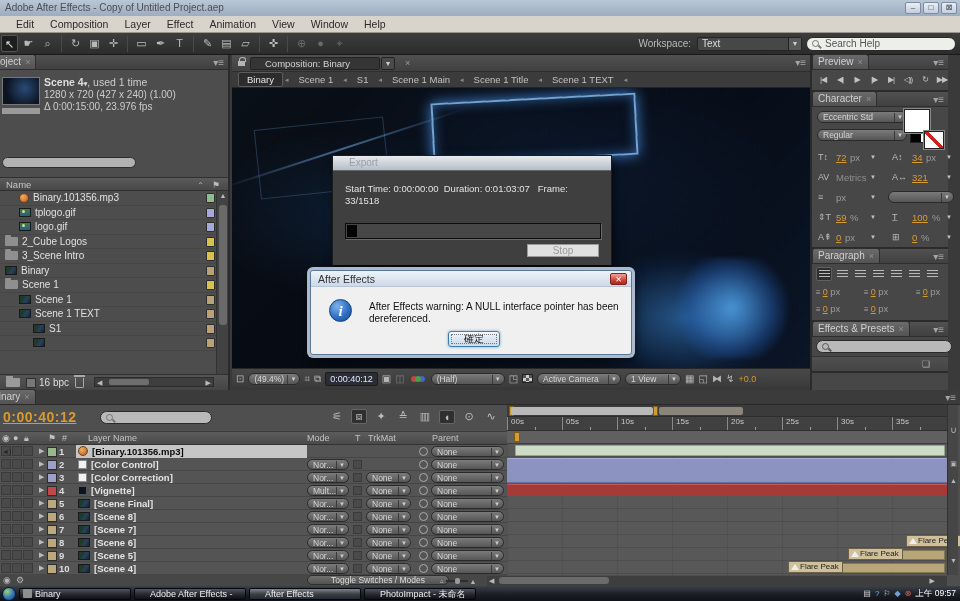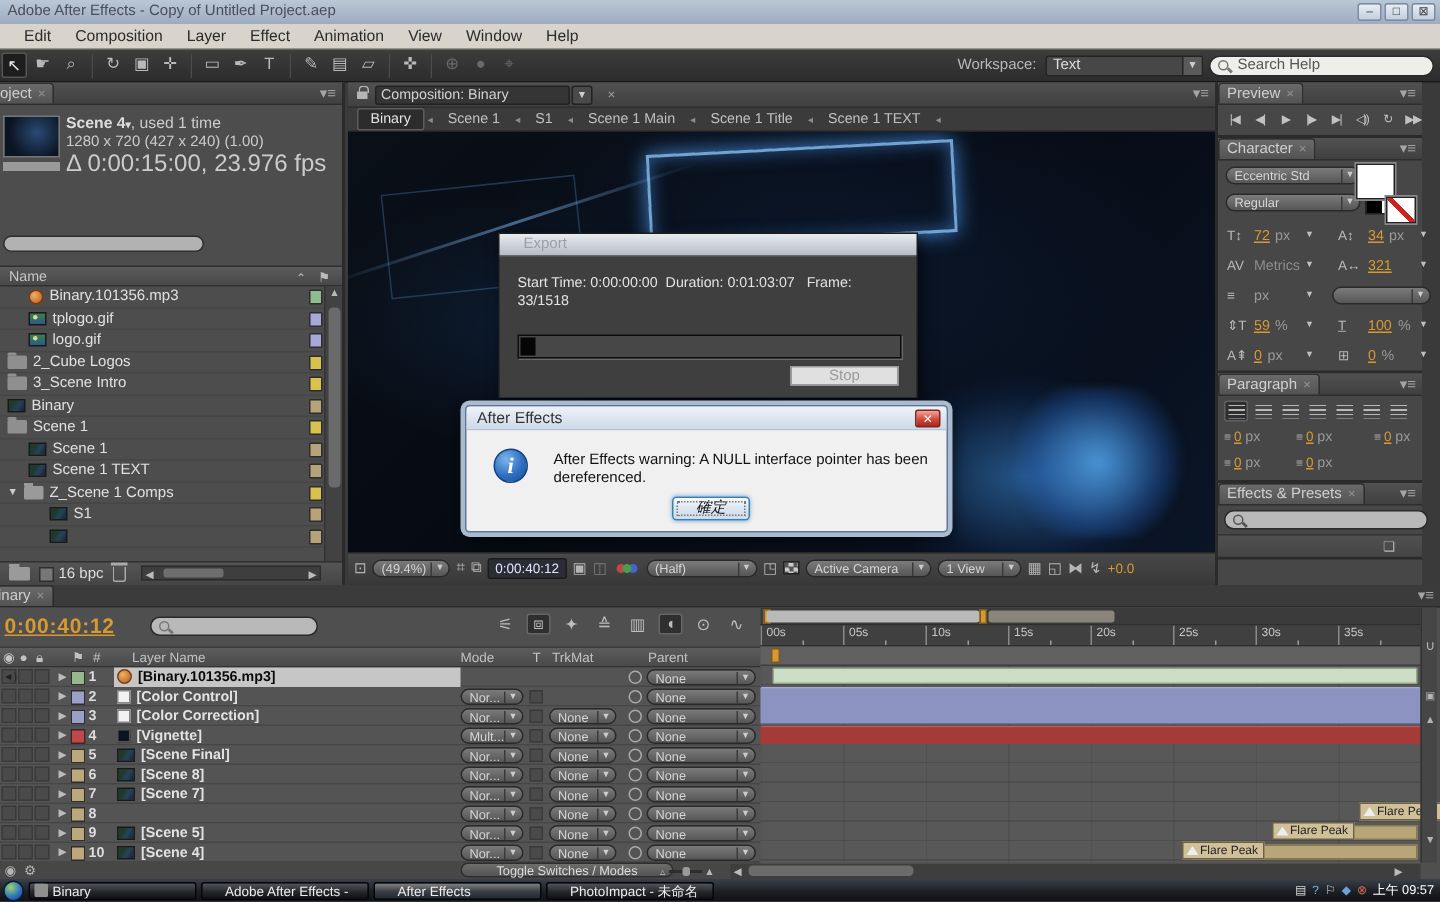--- a/index.html
+++ b/index.html
@@ -34,21 +34,21 @@
   .ouline{color:#d79a32;text-decoration:underline;}
   
   #project{position:absolute;left:0;top:55px;width:230px;height:335px;background:#4d4d4d;border-right:2px solid #2b2b2b;overflow:hidden;}
   #proj-head{margin-left:-16px;padding-left:0;}
   #proj-info{position:absolute;left:0;top:17px;width:230px;height:105px;}
   #thumb{position:absolute;left:2px;top:5px;width:38px;height:28px;background:radial-gradient(circle at 60% 40%,#2a4a74,#0b1422 70%);border:1px solid #777;}
   #thumb2{position:absolute;left:2px;top:36px;width:38px;height:6px;background:#9a9a9a;}
   #proj-info .t1{position:absolute;left:44px;top:4px;color:#ddd;font-size:10.5px;font-weight:bold;}
   #proj-info .t1 b{font-weight:bold;}
   #proj-info .t2{position:absolute;left:44px;top:17px;color:#ccc;font-size:10px;font-weight:normal;}
-  #proj-info .t3{position:absolute;left:44px;top:29px;color:#ccc;font-size:16px;}
+  #proj-info .t3{position:absolute;left:44px;top:29px;color:#ccc;font-size:10px;}
   #proj-search{position:absolute;left:2px;top:102px;width:134px;height:11px;background:#b2b2b2;border:1px solid #2e2e2e;border-radius:6px;}
   #proj-cols{position:absolute;left:0;top:122px;width:230px;height:14px;background:linear-gradient(#5b5b5b,#484848);border-top:1px solid #303030;border-bottom:1px solid #303030;color:#c6c6c6;font-size:9.5px;line-height:13px;padding-left:6px;}
   #proj-cols .sort{position:absolute;right:26px;top:1px;font-size:8px;color:#bbb;}
   #proj-cols .tagi{position:absolute;right:10px;top:1px;font-size:9px;color:#bbb;}
   #proj-list{position:absolute;left:0;top:136px;width:218px;height:236px;overflow:hidden;}
   .pi{position:relative;height:14.5px;border-bottom:1px solid #464646;padding-left:calc(5px + var(--ind) * 14px);display:flex;align-items:center;gap:4px;}
   .pi-exp{font-size:7px;color:#ccc;}
   .pi-name{color:#e0e0e0;font-size:10px;white-space:nowrap;}
   .pi-chip{position:absolute;right:3px;top:2px;width:9px;height:10px;background:var(--chip);border:1px solid #2d2d2d;border-radius:1px;}
   .pi-ic{display:inline-block;}
@@ -72,21 +72,21 @@
   .icn-trash::before{content:"";position:absolute;left:-2px;top:-3px;width:11px;height:2px;background:#aaa;}
   #proj-hscroll{position:absolute;right:16px;bottom:3px;width:120px;height:10px;background:#3e3e3e;border:1px solid #2c2c2c;color:#bbb;font-size:7px;}
   #proj-hscroll .lt{position:absolute;left:2px;top:1px;}
   #proj-hscroll .rt{position:absolute;right:2px;top:1px;}
   #proj-hscroll .th{position:absolute;left:14px;top:1px;width:40px;height:6px;background:#6e6e6e;border-radius:2px;}
   
   #viewer{position:absolute;left:232px;top:55px;width:578px;height:335px;background:#383838;}
   #vhead{height:17px;background:linear-gradient(#515151,#404040);border-bottom:1px solid #2e2e2e;display:flex;align-items:center;gap:5px;padding-left:4px;position:relative;}
   .icn-lock{width:7px;height:5px;background:#b5b5b5;position:relative;margin-left:2px;}
   .icn-lock::before{content:"";position:absolute;left:1px;top:-4px;width:5px;height:4px;border:1.5px solid #b5b5b5;border-bottom:none;border-radius:3px 3px 0 0;}
-  #comp-dd{width:130px;height:13px;background:#353535;border:1px solid #222;border-radius:2px;color:#d2d2d2;font-size:9.5px;line-height:11px;padding:0 3px;position:relative;}
+  #comp-dd{width:130px;height:13px;background:#353535;border:1px solid #222;border-radius:2px;color:#d2d2d2;font-size:9.5px;line-height:11px;padding:0 14px;position:relative;}
   #comp-dd .arr{position:absolute;right:-16px;top:-1px;width:14px;height:13px;background:#4a4a4a;border:1px solid #222;border-radius:2px;font-size:7px;color:#ccc;text-align:center;line-height:12px;}
   #vhead .x{color:#9a9a9a;font-size:9px;margin-left:20px;}
   #vtabs{height:16px;background:#3b3b3b;border-bottom:1px solid #242424;display:flex;align-items:center;padding-left:6px;}
   .vtab{color:#c0c0c0;font-size:9.5px;padding:1px 8px;white-space:nowrap;}
   .vtab.active{background:#2c2c2c;border:1px solid #5c5c5c;border-radius:2px;color:#e4e4e4;}
   .vtab-sep{color:#8b8b8b;font-size:7px;padding:0 2px;}
   #canvas{position:absolute;left:0;top:33px;width:578px;height:280px;overflow:hidden;background:
     radial-gradient(140px 90px at 78% 82%,rgba(60,140,220,.55),rgba(20,60,120,.18) 60%,transparent 75%),
     radial-gradient(200px 120px at 20% 45%,rgba(30,80,140,.22),transparent 70%),
     radial-gradient(300px 200px at 55% 30%,rgba(25,60,110,.25),transparent 75%),
@@ -102,21 +102,21 @@
   #export .etext{position:absolute;left:12px;top:12px;width:255px;color:#e2e2e2;font-family:"DejaVu Sans Mono",monospace;font-size:9.5px;line-height:12px;white-space:pre-wrap;}
   #export .ebar{position:absolute;left:12px;top:52px;width:256px;height:16px;background:#474747;border:1px solid #0d0d0d;box-shadow:1px 1px 0 #6a6a6a;}
   #export .efill{position:absolute;left:1px;top:1px;width:10px;height:12px;background:#050505;}
   #export .estop{position:absolute;right:12px;bottom:8px;width:72px;height:13px;background:#e0e0e0;border:1px solid #9a9a9a;color:#9b9b9b;font-size:10px;text-align:center;line-height:12px;}
   
   #warn{position:absolute;left:78px;top:182px;width:322px;height:85px;background:#f0f0f0;border:1px solid #5c7899;border-radius:3px;box-shadow:0 0 0 3px rgba(190,205,225,.9),3px 4px 10px rgba(0,0,0,.65);}
   #warn .wtitle{height:16px;background:linear-gradient(#eef3f9,#cdd9e8);border-bottom:1px solid #b6c4d6;border-radius:3px 3px 0 0;color:#333;font-size:10.5px;line-height:16px;padding-left:7px;position:relative;}
   #warn .wclose{position:absolute;right:4px;top:2px;width:17px;height:12px;background:linear-gradient(#f2a39a,#cf4437 60%,#a8281e);border:1px solid #7e241c;border-radius:2px;color:#fff;font-size:8px;text-align:center;line-height:11px;}
   #warn .winfo{position:absolute;left:18px;top:28px;width:23px;height:23px;border-radius:50%;background:radial-gradient(circle at 35% 30%,#7db4ea,#2f6fc2 55%,#174a92);border:1px solid #11407e;color:#fff;font-family:"Liberation Serif",serif;font-weight:bold;font-style:italic;font-size:15px;text-align:center;line-height:22px;}
   #warn .wmsg{position:absolute;left:58px;top:30px;width:256px;color:#111;font-size:10px;line-height:12px;}
-  #warn .wok{position:absolute;left:137px;bottom:7px;width:52px;height:16px;background:linear-gradient(#f6f9fc,#dbe6f1 50%,#cfdcea);border:1px solid #3c7fb1;border-radius:3px;box-shadow:0 0 3px rgba(80,150,210,.8);color:#111;font-size:10px;text-align:center;line-height:14px;position:absolute;font-style:italic;}
+  #warn .wok{position:absolute;left:137px;bottom:7px;width:52px;height:16px;background:linear-gradient(#f6f9fc,#dbe6f1 50%,#cfdcea);border:1px solid #3c7fb1;border-radius:3px;box-shadow:0 0 3px rgba(80,150,210,.8);color:#111;font-size:10px;text-align:center;line-height:14px;position:absolute;}
   #warn .wok::after{content:"";position:absolute;left:2px;top:2px;right:2px;bottom:2px;border:1px dotted #777;}
   
   #vbottom{position:absolute;left:0;bottom:2px;width:578px;height:20px;background:linear-gradient(#484848,#3a3a3a);border-top:1px solid #272727;display:flex;align-items:center;gap:4px;padding:0 4px;}
   #vbottom .gi{color:#b5b5b5;font-size:10px;}
   #vbottom .tcode{background:#2c2c34;border:1px solid #1c1c1c;color:#dfe6ff;font-size:9px;padding:0 4px;line-height:12px;border-radius:2px;}
   .rgbdot{width:6px;height:6px;border-radius:50%;background:#4a9e4a;box-shadow:-4px 0 0 #c04545,4px 0 0 #4466cc;margin:0 6px;}
   .checker{width:11px;height:9px;background:conic-gradient(#ccc 25%,#555 0 50%,#ccc 0 75%,#555 0);background-size:6px 6px;border:1px solid #222;}
   
   #rightcol{position:absolute;left:810px;top:55px;width:138px;height:335px;background:#474747;border-left:2px solid #2b2b2b;}
   .rpanel{border-bottom:2px solid #2b2b2b;position:relative;}
@@ -354,26 +354,20 @@
         <span class="pi-chip" style="--chip: #b8a27a;"></span>
       </div>
 
       <div class="pi" style="--ind: 1;">
 
         <span class="pi-ic v-comp"></span>
         <span class="pi-name">Scene 1 TEXT</span>
         <span class="pi-chip" style="--chip: #b8a27a;"></span>
       </div>
 
-      <div class="pi" style="--ind: 0;">
-        <span class="pi-exp">▼</span>
-        <span class="pi-ic v-folder-open"></span>
-        <span class="pi-name">Z_Scene 1 Comps</span>
-        <span class="pi-chip" style="--chip: #d8c14e;"></span>
-      </div>
 
       <div class="pi" style="--ind: 2;">
 
         <span class="pi-ic v-comp"></span>
         <span class="pi-name">S1</span>
         <span class="pi-chip" style="--chip: #b8a27a;"></span>
       </div>
 
       <div class="pi" style="--ind: 2;">
 
@@ -788,20 +782,24 @@
         <span class="dd ldd dd-parent"><span>None</span><span class="arr">▼</span></span>
       </div>
 
       <div class="lr">
         <span class="avb" style="left:1px;"></span>
         <span class="avb" style="left:12px;"></span>
         <span class="avb" style="left:23px;"></span>
         <span class="lexp">▶</span>
         <span class="lchip" style="--chip: #bba87c;"></span>
         <span class="lnum">8</span>
+        <span class="lwrap">
+          <span class="lic v-comp"></span>
+          <span>[Scene 6]</span>
+        </span>
         <span class="dd ldd dd-mode"><span>Nor...</span><span class="arr">▼</span></span>
         <span class="tbox"></span>
         <span class="dd ldd dd-trk"><span>None</span><span class="arr">▼</span></span>
         <span class="pick"></span>
         <span class="dd ldd dd-parent"><span>None</span><span class="arr">▼</span></span>
       </div>
 
       <div class="lr">
         <span class="avb" style="left:1px;"></span>
         <span class="avb" style="left:12px;"></span>

